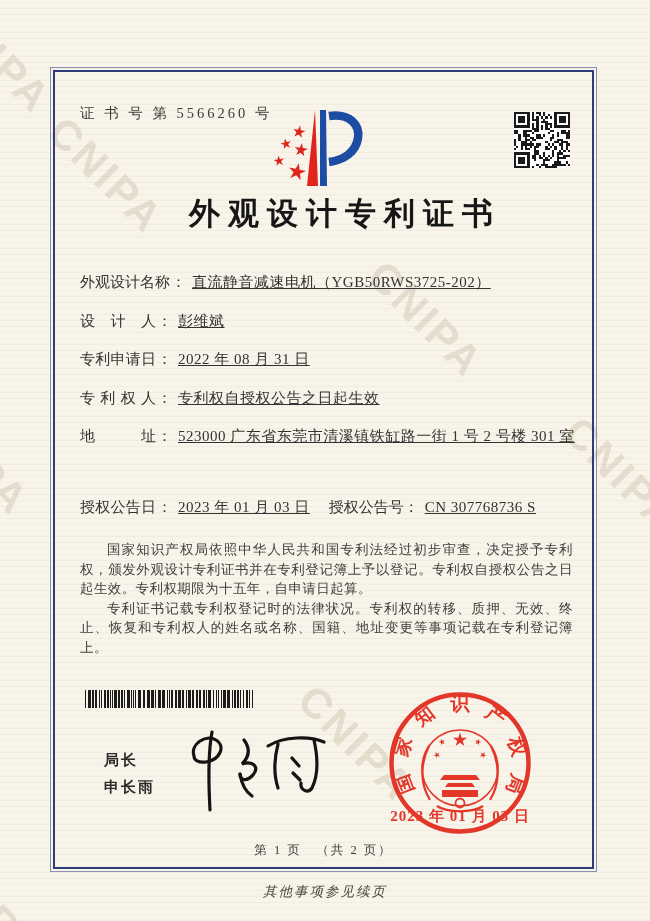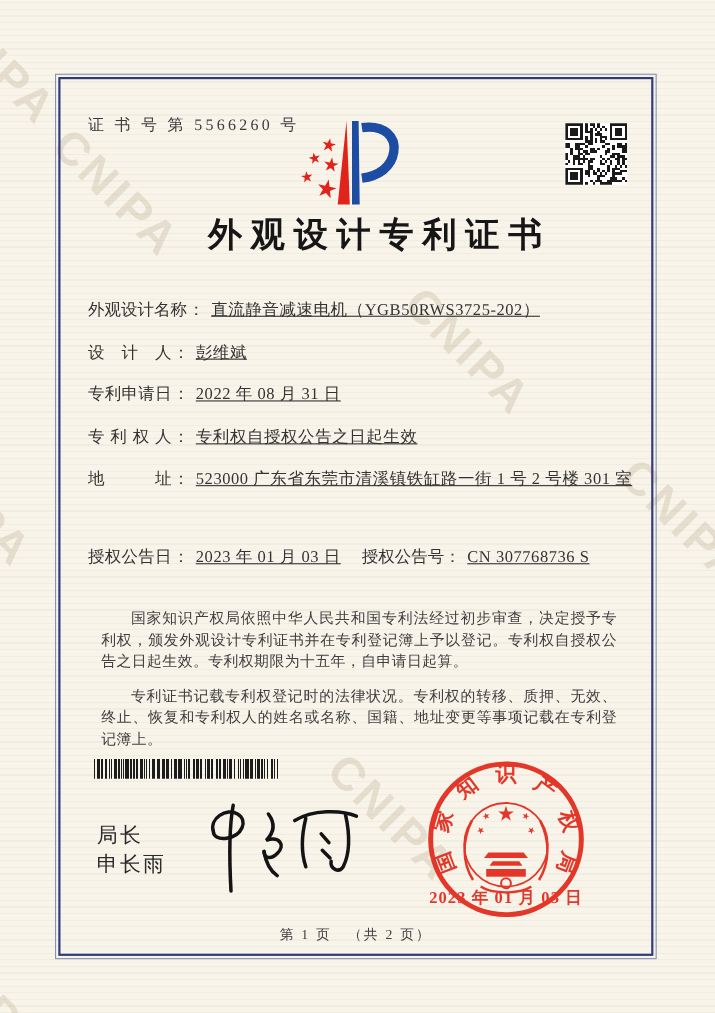--- a/index.html
+++ b/index.html
@@ -30,26 +30,26 @@
   .fields{position:absolute;z-index:3;left:80px;top:271px;width:494px;font-size:15px;color:#333;}
   .frow{margin-bottom:16.5px;line-height:22px;white-space:nowrap;}
   .flabel{display:inline-block;min-width:76px;text-align:justify;text-align-last:justify;vertical-align:top;}
   .fcolon{margin-left:1px;}
   .fvalue{margin-left:6px;letter-spacing:.5px;text-decoration:underline;}
   .gpair1{display:inline-block;width:245px;margin-top:32px;}
   .paras{
     position:absolute;z-index:3;left:80px;top:540px;width:493px;
     font-size:13.5px;line-height:19.5px;color:#3e3e3e;text-align:justify;letter-spacing:.4px;
   }
-  .paras p{margin:12px;text-indent:2em;}
+  .paras p{margin:0;text-indent:2em;}
   .barcode{position:absolute;z-index:3;left:85px;top:690px;}
   .sigblock{
-    position:absolute;z-index:3;left:88px;top:746px;
+    position:absolute;z-index:3;left:104px;top:746px;
     font-family:"Liberation Sans","DejaVu Sans",sans-serif;
-    font-size:19px;font-weight:400;color:#2b2b2b;line-height:27px;letter-spacing:2px;
+    font-size:15px;font-weight:700;color:#2b2b2b;line-height:27px;letter-spacing:2px;
   }
   .signature{position:absolute;z-index:4;left:182px;top:726px;}
   .seal{position:absolute;z-index:5;left:385px;top:688px;opacity:.93;}
   .pageinfo{
     position:absolute;z-index:3;left:50px;top:842px;width:547px;text-align:center;
     font-size:12.5px;color:#3d3d3d;letter-spacing:2px;
   }
   .contnote{
     position:absolute;z-index:3;left:0;top:883px;width:650px;text-align:center;
     font-size:13.5px;color:#4a4538;font-style:italic;letter-spacing:2px;
@@ -445,14 +445,15 @@
         <path d="M44,58 C35,76 35,96 45,112" fill="none" stroke-width="2.2"></path>
         <path d="M106,58 C115,76 115,96 105,112" fill="none" stroke-width="2.2"></path>
         <path d="M52,118 C62,125 88,125 98,118" fill="none" stroke-width="2.2"></path>
         <circle cx="75" cy="115" r="4.5" fill="none" stroke-width="1.8"></circle>
       </g>
       <text x="75" y="133" text-anchor="middle" stroke="none" font-size="15" font-weight="700" letter-spacing="1" font-family="&quot;Liberation Serif&quot;,&quot;DejaVu Serif&quot;,serif">2023 年 01 月 03 日</text>
     </g>
   </svg>
 
   <div class="pageinfo">第 1 页　（共 2 页）</div>
+  <div class="contnote">其他事项参见续页</div>
 
 </div>
 
 </body></html>

